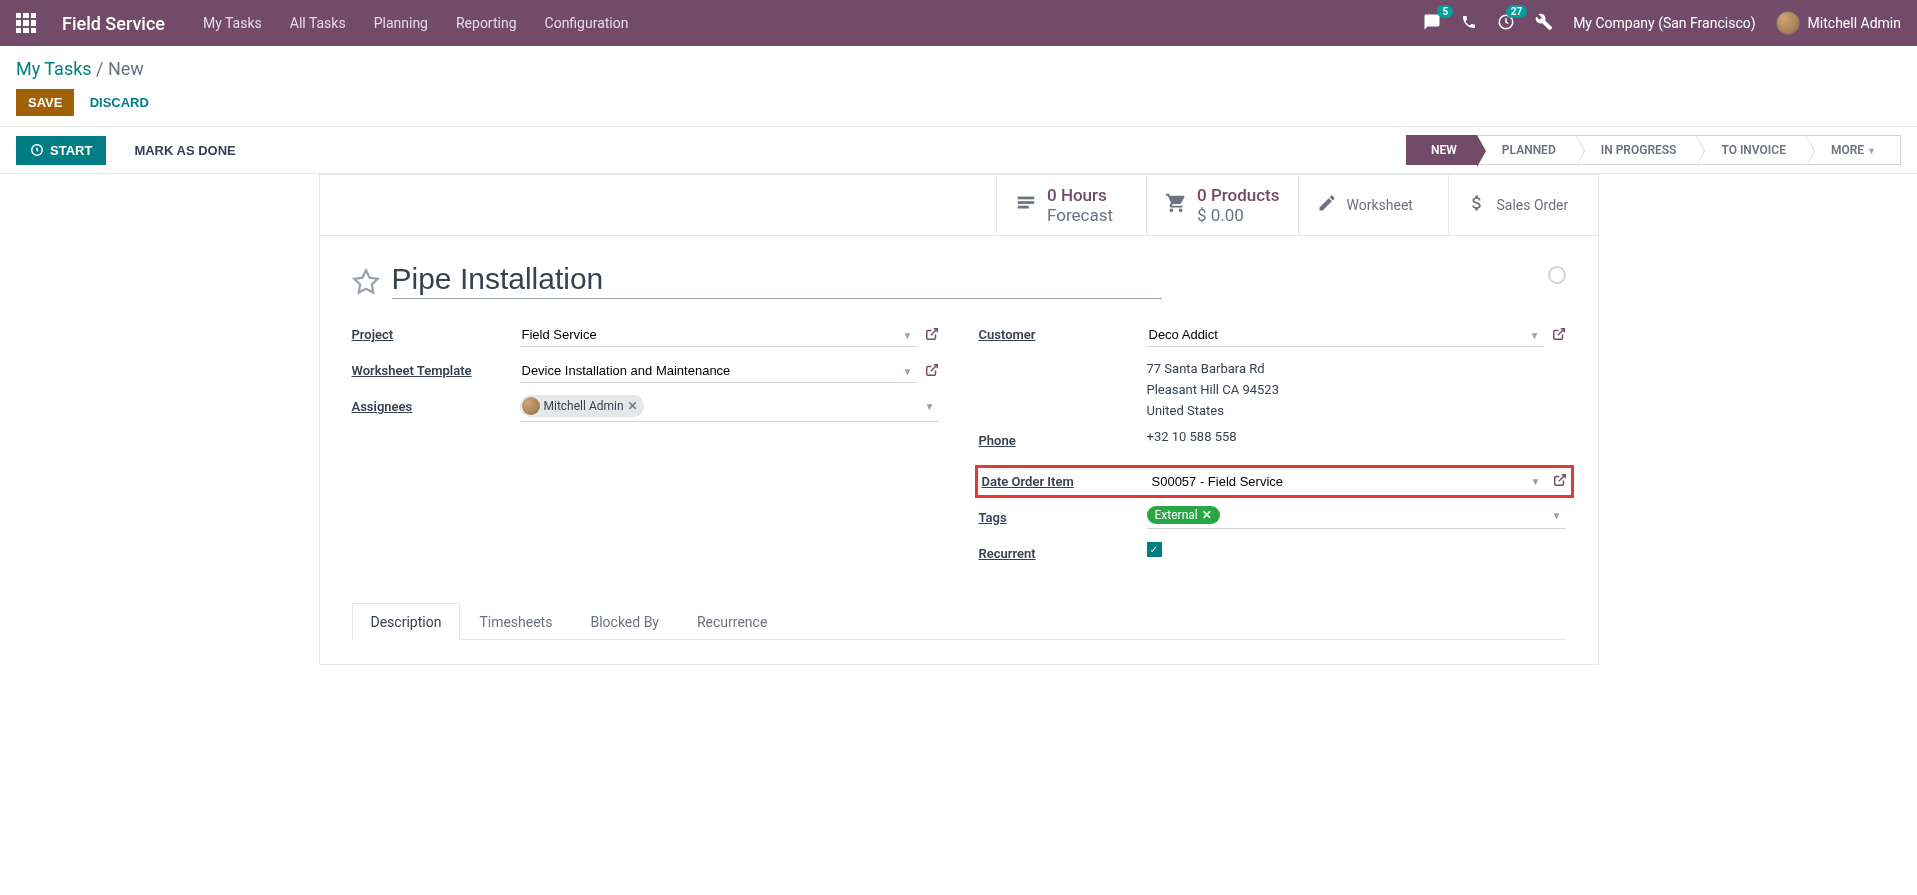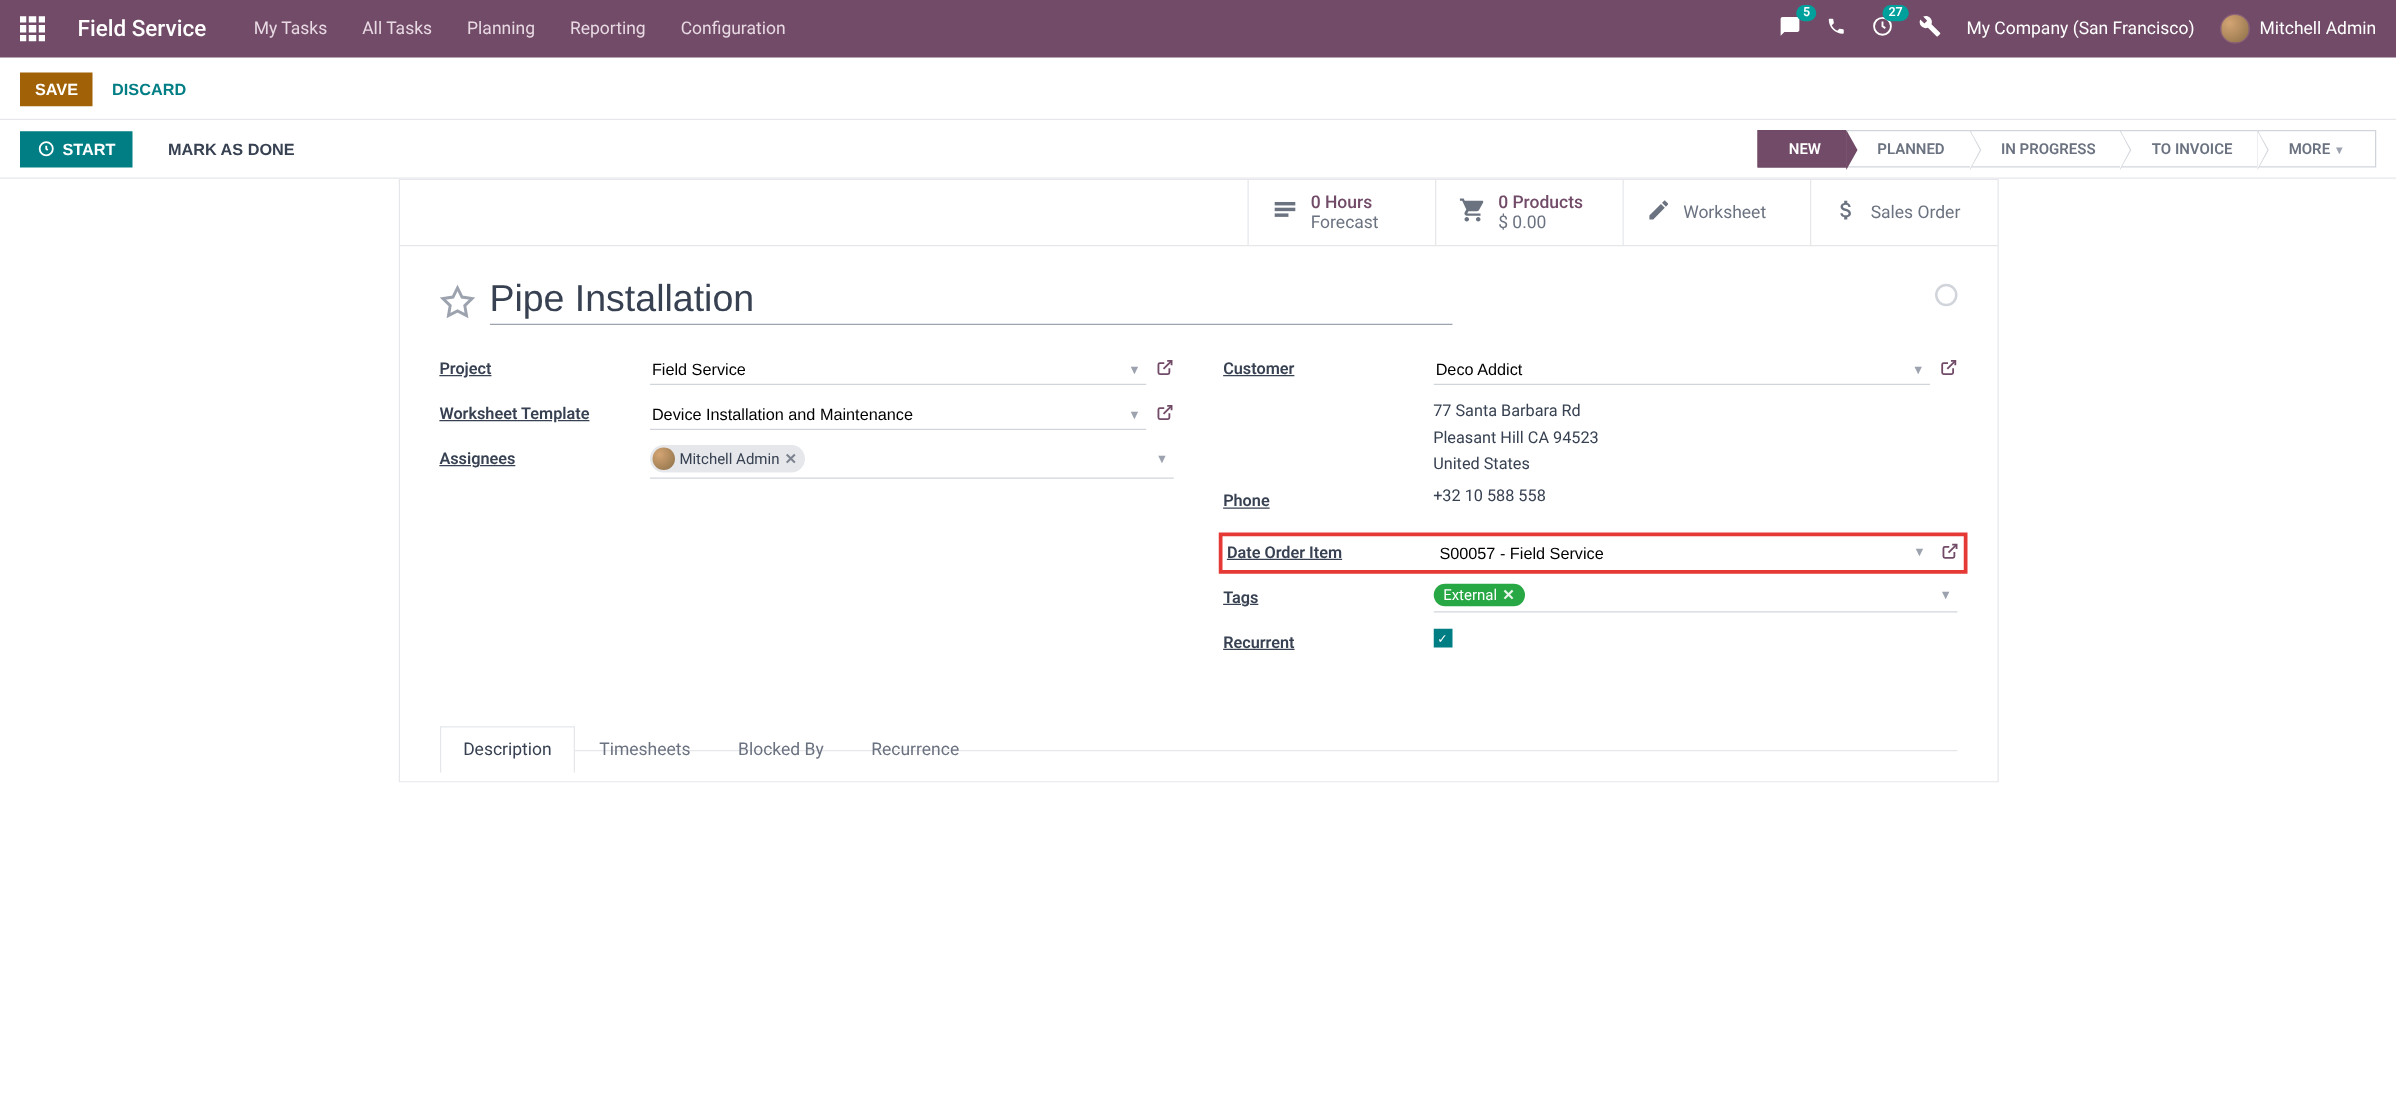--- a/index.html
+++ b/index.html
@@ -44,21 +44,21 @@
 .stage.more::after, .stage.more::before { display: none; }
 
 
 .sheet-container { padding: 0 16px; }
 .sheet { max-width: 1280px; margin: 0 auto; border: 1px solid #e5e7eb; background: #fff; }
 
 
 .stat-buttons { display: flex; justify-content: flex-end; border-bottom: 1px solid #e5e7eb; }
 .stat-btn { display: flex; align-items: center; gap: 10px; padding: 10px 18px; border-left: 1px solid #e5e7eb; cursor: pointer; min-width: 150px; }
 .stat-btn .stat-icon { color: #6b7280; font-size: 18px; }
-.stat-btn .stat-text { display: flex; flex-direction: column; font-size: 14px; }
+.stat-btn .stat-text { display: flex; flex-direction: column; font-size: 17px; }
 .stat-btn .stat-value { color: #714B67; font-weight: 500; }
 .stat-btn .stat-label { color: #6b7280; }
 .stat-btn.simple .stat-label { color: #6b7280; font-size: 14px; }
 
 
 .form-body { padding: 24px 32px; position: relative; }
 .title-row { display: flex; align-items: flex-end; gap: 12px; margin-bottom: 24px; }
 .star-icon { color: #9ca3af; cursor: pointer; }
 .title-input { font-size: 30px; font-weight: 500; color: #374151; border: none; border-bottom: 1px solid #9ca3af; outline: none; width: 770px; padding: 2px 0; }
 .kanban-state { width: 18px; height: 18px; border-radius: 50%; border: 2px solid #d1d5db; position: absolute; right: 32px; top: 30px; cursor: pointer; }
@@ -79,21 +79,21 @@
 .address-block { font-size: 13px; color: #374151; line-height: 1.6; padding-top: 4px; }
 .date-inputs { display: flex; align-items: center; gap: 12px; flex: 1; }
 .date-input { border: none; border-bottom: 1px solid #d1d5db; padding: 4px 2px; font-size: 13px; width: 160px; outline: none; }
 .arrow-sep { color: #6b7280; }
 .checkbox { width: 15px; height: 15px; background: #017e84; display: inline-flex; align-items: center; justify-content: center; color: #fff; font-size: 10px; cursor: pointer; }
 .highlight-box { border: 3px solid #e53935; }
 .field-row.highlight-box { padding: 2px 4px; margin-left: -4px; margin-right: -8px; }
 
 
 .tabs { margin-top: 24px; border-bottom: 1px solid #e5e7eb; display: flex; }
-.tab { padding: 10px 18px; font-size: 14px; color: #6b7280; cursor: pointer; border: 1px solid transparent; border-bottom: none; position: relative; top: 18px; }
+.tab { padding: 10px 18px; font-size: 14px; color: #6b7280; cursor: pointer; border: 1px solid transparent; border-bottom: none; position: relative; top: 1px; }
 .tab.active { color: #374151; border-color: #e5e7eb; background: #fff; }
 </style>
 </head>
 <body>
 
 <div class="navbar">
   <div class="navbar-left">
     <div class="apps-icon">
       <span></span>
         <span></span>
@@ -140,20 +140,25 @@
     </div>
     <span class="company-name">My Company (San Francisco)</span>
     <div class="user-info">
       <div class="avatar"></div>
       <span>Mitchell Admin</span>
     </div>
   </div>
 </div>
 
 <div class="control-panel">
+  <div class="breadcrumb">
+    <a>My Tasks</a>
+    <span> / </span>
+    <span>New</span>
+  </div>
   <button class="btn btn-primary">SAVE</button>
   <button class="btn btn-link">DISCARD</button>
 </div>
 
 <div class="status-bar">
   <div class="status-left">
     <button class="btn btn-start">
       <svg width="14" height="14" viewBox="0 0 24 24" fill="none" stroke="#fff" stroke-width="2.5">
           <circle cx="12" cy="12" r="9"></circle>
           <path d="M12 8v4l2 2"></path>

